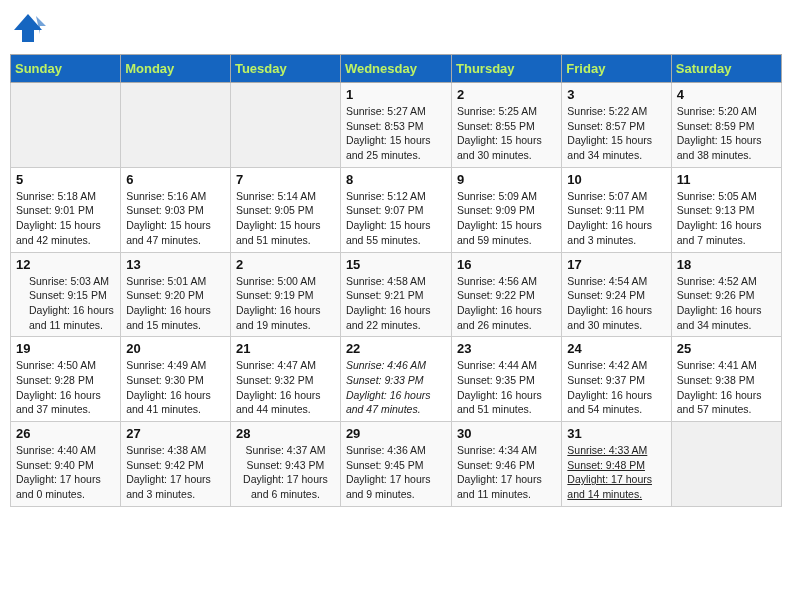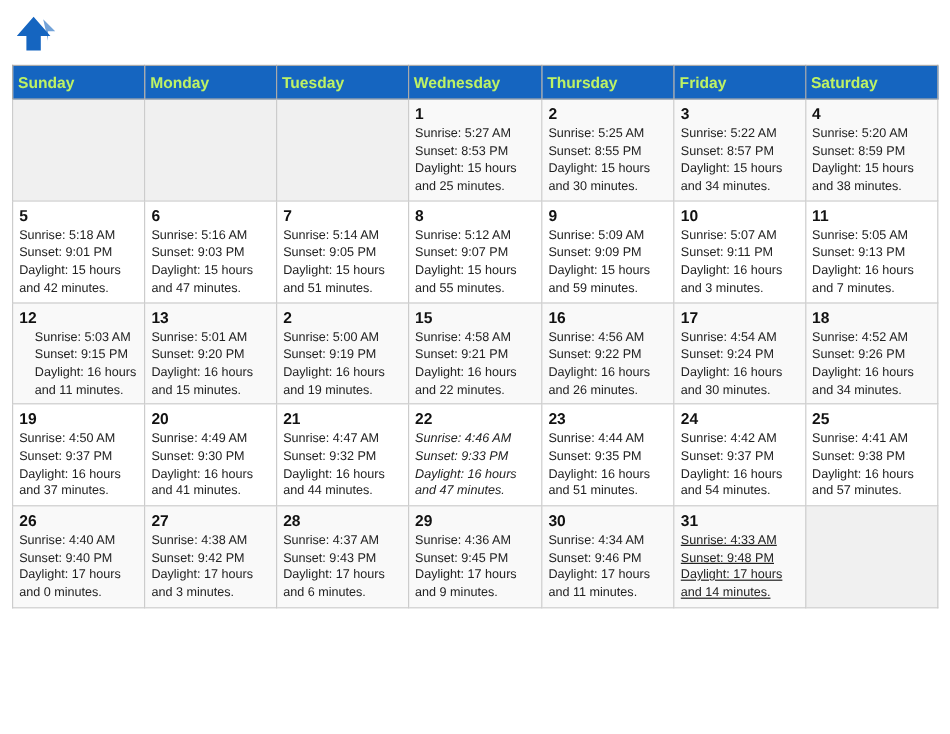--- a/index.html
+++ b/index.html
@@ -257,21 +257,21 @@
           <div class="day-info" style="white-space: pre-line;">Sunrise: 4:52 AM
 Sunset: 9:26 PM
 Daylight: 16 hours
 and 34 minutes.</div>
         </td>
       </tr>
       <tr>
         <td>
           <div class="day-number">19</div>
           <div class="day-info" style="white-space: pre-line;">Sunrise: 4:50 AM
-Sunset: 9:37 PM
+Sunset: 9:28 PM
 Daylight: 16 hours
 and 37 minutes.</div>
         </td>
         <td>
           <div class="day-number">20</div>
           <div class="day-info" style="white-space: pre-line;">Sunrise: 4:49 AM
 Sunset: 9:30 PM
 Daylight: 16 hours
 and 41 minutes.</div>
         </td>
@@ -321,21 +321,21 @@
         </td>
         <td>
           <div class="day-number">27</div>
           <div class="day-info" style="white-space: pre-line;">Sunrise: 4:38 AM
 Sunset: 9:42 PM
 Daylight: 17 hours
 and 3 minutes.</div>
         </td>
         <td>
           <div class="day-number">28</div>
-          <div class="day-info" style="white-space: pre-line;">Sunrise: 4:37 AM
+          <div class="day-info" style="white-space: pre-line; text-align: center;">Sunrise: 4:37 AM
 Sunset: 9:43 PM
 Daylight: 17 hours
 and 6 minutes.</div>
         </td>
         <td>
           <div class="day-number">29</div>
           <div class="day-info" style="white-space: pre-line;">Sunrise: 4:36 AM
 Sunset: 9:45 PM
 Daylight: 17 hours
 and 9 minutes.</div>

